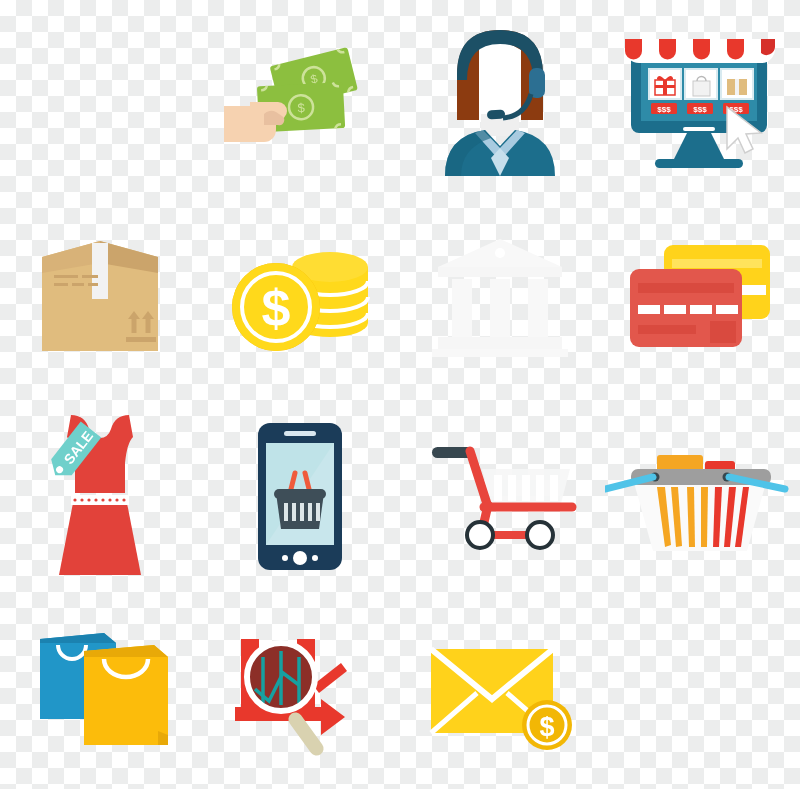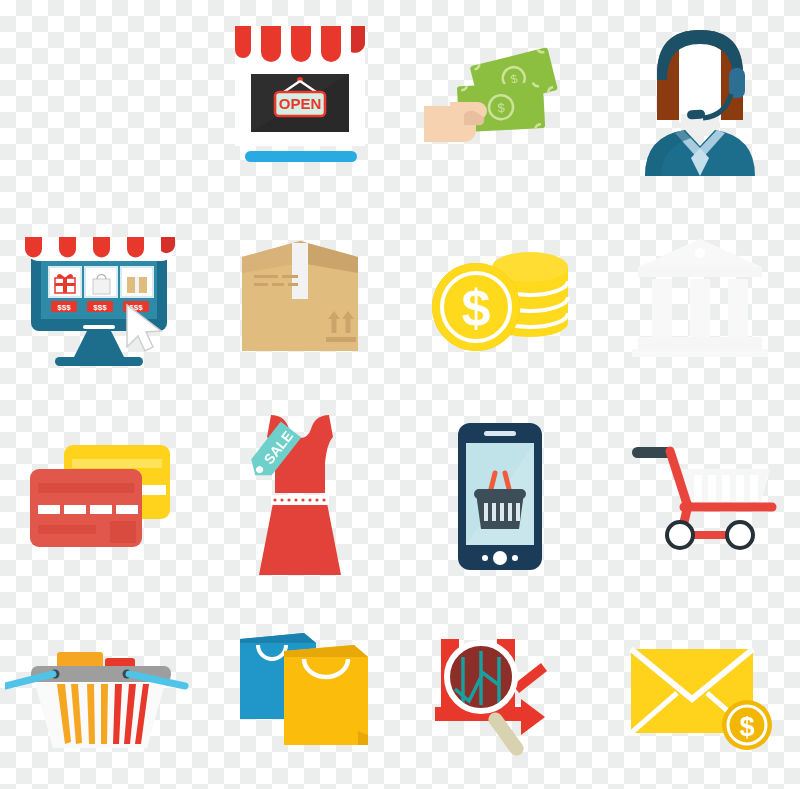--- a/index.html
+++ b/index.html
@@ -25,43 +25,20 @@
 </style>
 </head>
 <body>
 
 <div id="grid">
 
   <div class="cell">
     
   </div>
 
-  <div class="cell">
-
-    <svg width="150" height="160" viewBox="0 0 150 160">
-      <rect x="10" y="8" width="130" height="120" fill="#ffffff"></rect>
-      <g>
-        <path d="M10 8 h130 v24 a26 26 0 0 1 -26 26 h-78 a26 26 0 0 1 -26 -26 z" fill="#ffffff"></path>
-        <path d="M10 8 h16 v24 a8 8 0 0 1 -16 0 z" fill="#E8382C"></path>
-        <path d="M36 8 h20 v26 a10 10 0 0 1 -20 0 z" fill="#E8382C"></path>
-        <path d="M66 8 h20 v26 a10 10 0 0 1 -20 0 z" fill="#E8382C"></path>
-        <path d="M96 8 h20 v26 a10 10 0 0 1 -20 0 z" fill="#E8382C"></path>
-        <path d="M126 8 h14 v18 a10 10 0 0 1 -14 8 z" fill="#D6302A"></path>
-      </g>
-      <rect x="26" y="56" width="98" height="58" fill="#2E2E2E"></rect>
-      <polygon points="26,114 124,56 124,114" fill="#262626" opacity="0.55"></polygon>
-      <g>
-        <circle cx="75" cy="62" r="3" fill="#E8382C"></circle>
-        <path d="M75 63 L56 76 M75 63 L94 76" stroke="#ffffff" stroke-width="2.4" fill="none"></path>
-        <rect x="50" y="74" width="50" height="24" rx="4" fill="#D6EDE4" stroke="#E8382C" stroke-width="2.6"></rect>
-        <text x="75" y="91" font-family="'Liberation Sans',sans-serif" font-size="15" font-weight="bold" fill="#E8382C" text-anchor="middle">OPEN</text>
-      </g>
-      <rect x="20" y="133" width="112" height="11" rx="5.5" fill="#29ABE2"></rect>
-    </svg>
-  </div>
 
   <div class="cell">
 
     <svg width="160" height="140" viewBox="0 0 160 140">
       <g transform="rotate(-14 95 55)">
         <rect x="55" y="28" width="80" height="44" rx="3" fill="#8CBF3F"></rect>
         <circle cx="95" cy="50" r="11" fill="none" stroke="#CDE29A" stroke-width="2.5"></circle>
         <path d="M59 32 a6 6 0 0 0 6 -4 M131 32 a6 6 0 0 1 -6 -4 M59 68 a6 6 0 0 1 6 4 M131 68 a6 6 0 0 0 -6 4" stroke="#CDE29A" stroke-width="2.5" fill="none"></path>
         <text x="95" y="55" font-size="12" fill="#CDE29A" text-anchor="middle" font-family="'Liberation Sans',sans-serif">$</text>
       </g>

